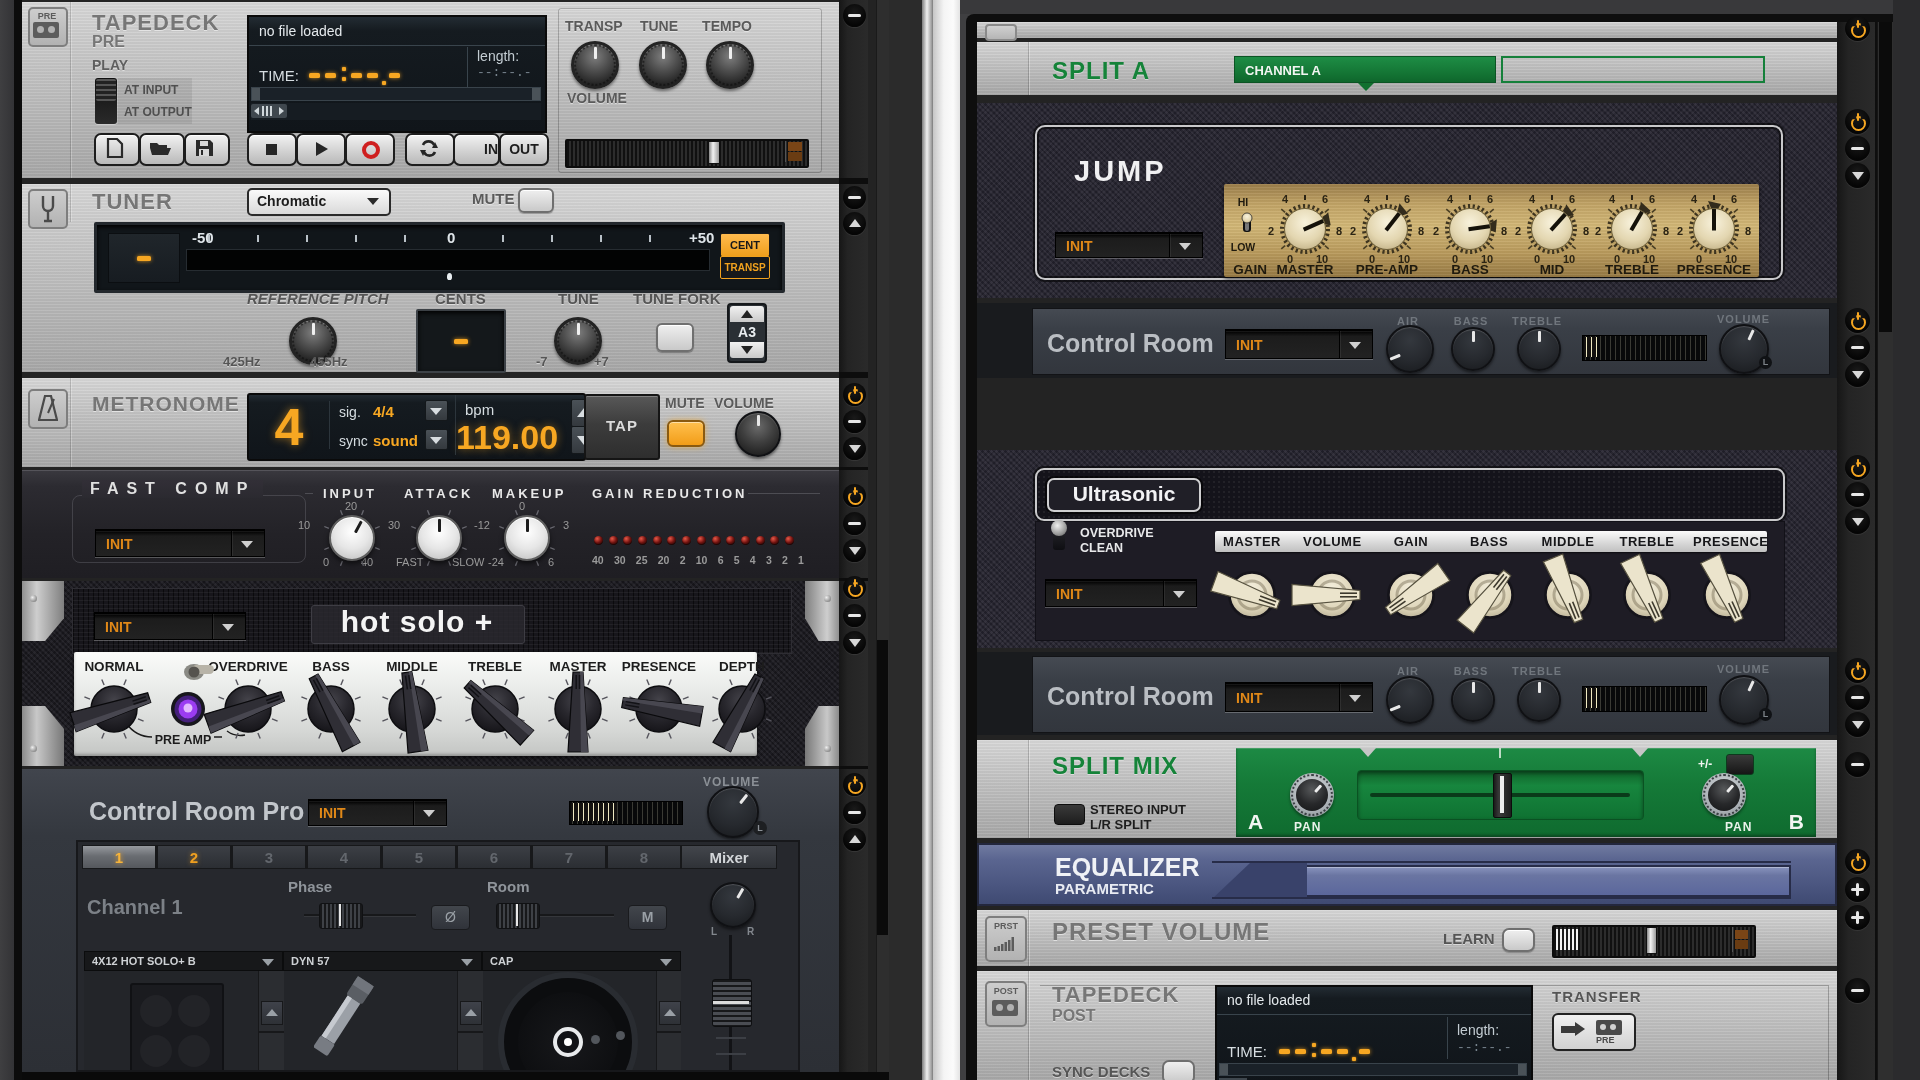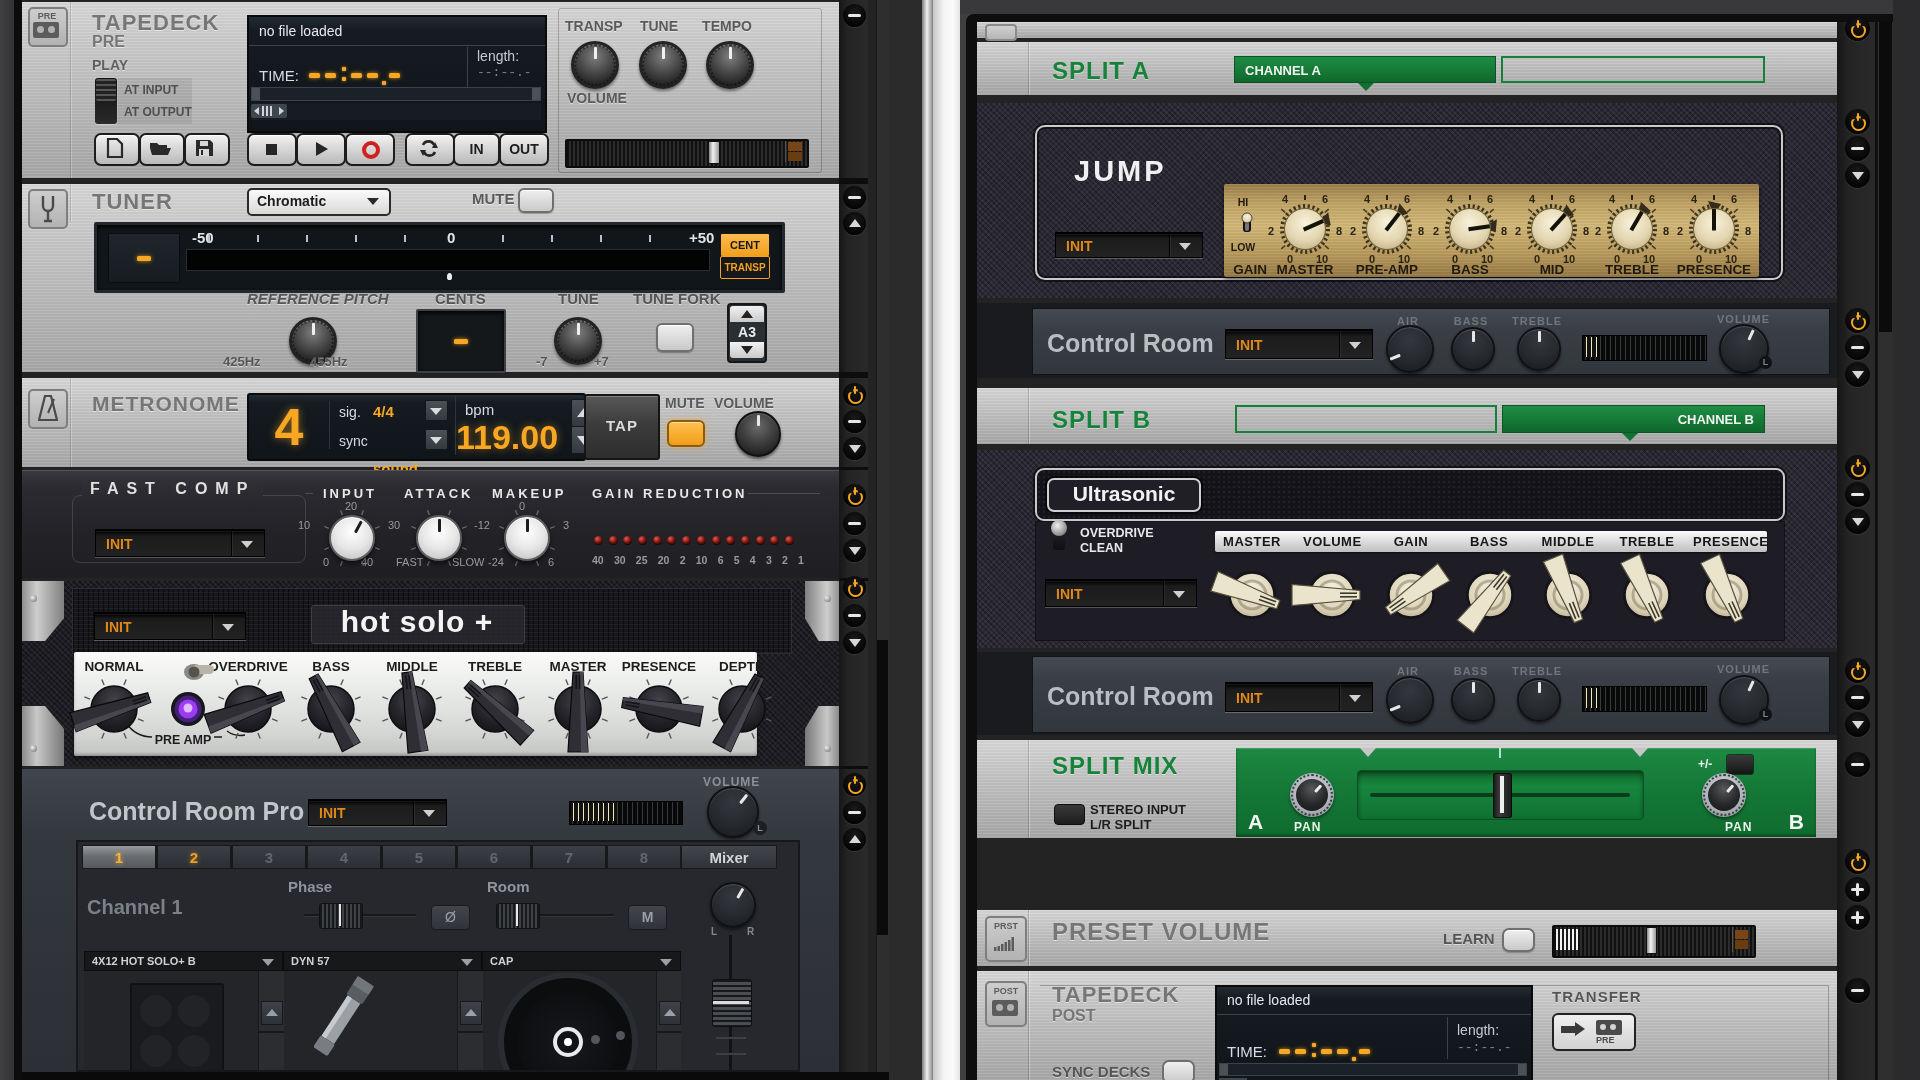--- a/index.html
+++ b/index.html
@@ -153,21 +153,21 @@
         <div class="abs" style="left:15px;top:6px;width:10px;height:10px;border:4px solid #cf1f1f;border-radius:50%;"></div>
       </div>
     <div class="abs btn3d" style="left:383px;top:131px;width:46px;height:29px;">
       <svg class="abs" style="left:11px;top:4px;" width="22" height="20">
           <path d="M5 6 a6 6 0 0 1 11 0 M17 13 a6 6 0 0 1 -11 0" fill="none" stroke="#262626" stroke-width="2.6"></path>
           <path d="M13 6 l6 0 l-3 -6 z" fill="#262626" transform="translate(1,3)"></path>
           <path d="M3 14 l6 0 l-3 6 z" fill="#262626" transform="translate(-1,-3)"></path>
         </svg>
     </div>
     <div class="abs btn3d" style="left:431px;top:131px;width:43px;height:29px;">
-        <div class="abs" style="left:0;top:6px;width:100%;text-align:center;font-size:14px;font-weight:bold;color:#1e1e1e;">IN</div>
+        <div class="abs" style="left:0;top:6px;width:100%;text-align:right;font-size:14px;font-weight:bold;color:#1e1e1e;">IN</div>
       </div>
     <div class="abs btn3d" style="left:477px;top:131px;width:46px;height:29px;">
         <div class="abs" style="left:0;top:6px;width:100%;text-align:center;font-size:14px;font-weight:bold;color:#1e1e1e;">OUT</div>
       </div>
 
     <div class="abs" style="left:536px;top:6px;width:262px;height:163px;border:1px solid rgba(0,0,0,.22);border-radius:3px;box-shadow:inset 0 1px 0 rgba(255,255,255,.3);"></div>
     <div class="abs ttl" style="left:543px;top:16px;width:53px;text-align:center;font-size:14px;color:#5a5a5a;">TRANSP</div>
     <div class="abs ttl" style="left:615px;top:16px;width:44px;text-align:center;font-size:14px;color:#5a5a5a;">TUNE</div>
     <div class="abs ttl" style="left:679px;top:16px;width:52px;text-align:center;font-size:14px;color:#5a5a5a;">TEMPO</div>
     <div class="dknob" style="left:549px;top:39px;">
@@ -265,21 +265,21 @@
 
     <div class="abs disp" style="left:225px;top:15px;width:335px;height:64px;border-radius:3px;">
       <div class="abs" style="left:10px;top:2px;width:60px;height:56px;color:#f7a722;font-size:52px;font-weight:bold;text-align:center;text-shadow:0 0 8px rgba(247,167,34,.55);">4</div>
       <div class="abs" style="left:80px;top:6px;width:1px;height:48px;background:#2c353c;"></div>
       <div class="abs" style="left:90px;top:9px;font-size:14px;color:#d5dce0;">sig.</div>
       <div class="abs" style="left:124px;top:8px;font-size:15px;font-weight:bold;color:#f7a722;">4/4</div>
       <div class="abs" style="left:176px;top:5px;width:21px;height:19px;background:linear-gradient(180deg,#4a5157,#34393e);border:1px solid #14181b;border-radius:2px;">
           <div class="abs" style="left:4px;top:7px;width:0;height:0;border-left:6px solid transparent;border-right:6px solid transparent;border-top:7px solid #d8dde0;"></div>
         </div>
       <div class="abs" style="left:90px;top:38px;font-size:14px;color:#d5dce0;">sync</div>
-      <div class="abs" style="left:124px;top:37px;font-size:15px;font-weight:bold;color:#f7a722;margin-top:28px;">sound</div>
+      <div class="abs" style="left:124px;top:37px;font-size:15px;font-weight:bold;color:#f7a722;">sound</div>
       <div class="abs" style="left:176px;top:34px;width:21px;height:19px;background:linear-gradient(180deg,#4a5157,#34393e);border:1px solid #14181b;border-radius:2px;">
           <div class="abs" style="left:4px;top:7px;width:0;height:0;border-left:6px solid transparent;border-right:6px solid transparent;border-top:7px solid #d8dde0;"></div>
         </div>
       <div class="abs" style="left:206px;top:0px;width:1px;height:60px;background:#2c353c;"></div>
       <div class="abs" style="left:216px;top:6px;font-size:15px;color:#d5dce0;">bpm</div>
       <div class="abs" style="left:207px;top:23px;width:116px;height:36px;color:#f7a722;font-size:34px;font-weight:bold;text-shadow:0 0 8px rgba(247,167,34,.5);">119.00</div>
       <div class="abs" style="left:322px;top:4px;width:23px;height:26px;background:linear-gradient(180deg,#4a5157,#34393e);border:1px solid #14181b;border-radius:2px;">
           <div class="abs" style="left:4.5px;top:8px;width:0;height:0;border-left:7px solid transparent;border-right:7px solid transparent;border-bottom:9px solid #d8dde0;"></div>
         </div>
       <div class="abs" style="left:322px;top:31px;width:23px;height:26px;background:linear-gradient(180deg,#4a5157,#34393e);border:1px solid #14181b;border-radius:2px;">
@@ -937,29 +937,20 @@
       </div>
     <div class="abs meter" style="left:605px;top:32px;width:123px;height:24px;">
         <div class="abs meterlit" style="left:1px;top:1px;width:13px;height:20px;"></div>
       </div>
     <div class="abs b" style="left:740px;top:10px;width:52px;text-align:center;font-size:11px;color:#70767d;letter-spacing:1px;">VOLUME</div>
     <div class="cknob" style="left:742px;top:21px;width:46px;height:46px;">
         <i style="transform:rotate(25deg);transform-origin:50% 21px;"></i>
       </div>
     <div class="abs" style="left:782px;top:53px;width:13px;height:13px;border-radius:50%;background:#101215;color:#7b8187;font-size:9px;font-weight:bold;text-align:center;line-height:13px;">L</div>
   </div>
-  <div id="m-splitB" class="abs metal" style="left:977px;top:388px;width:860px;height:56px;">
-    <div class="abs" style="left:51px;top:0;width:1px;height:56px;background:rgba(0,0,0,.18);box-shadow:1px 0 0 rgba(255,255,255,.3);"></div>
-    <div class="abs grn" style="left:75px;top:18px;font-size:24px;letter-spacing:1px;">SPLIT B</div>
-    <div class="abs" style="left:258px;top:17px;width:262px;height:28px;border:2px solid #15803a;box-sizing:border-box;"></div>
-    <div class="abs" style="left:525px;top:17px;width:263px;height:28px;background:linear-gradient(180deg,#1e8d45,#137333 70%,#0f662c);border:1px solid #0b5424;box-sizing:border-box;">
-      <div class="abs b" style="right:10px;top:6px;font-size:13px;color:#f2f5f2;">CHANNEL B</div>
-    </div>
-    <div class="abs" style="left:645px;top:45px;width:0;height:0;border-left:8px solid transparent;border-right:8px solid transparent;border-top:8px solid #10702f;"></div>
-  </div>
   <div id="m-ultra" class="abs tolex2" style="left:977px;top:450px;width:860px;height:198px;">
     <div class="abs" style="left:58px;top:18px;width:746px;height:49px;border:2px solid #c9c9cb;border-radius:9px;box-shadow:0 0 0 2px rgba(0,0,0,.55);background:
       radial-gradient(circle at 2px 2px, rgba(255,255,255,.06) 1px, transparent 1.5px) 0 0/5px 5px,
       #14131a;"></div>
     <div class="abs" style="left:70px;top:28px;width:150px;height:30px;border:2px solid #d0d0d2;border-radius:7px;background:#201f27;box-shadow:0 0 0 2px rgba(0,0,0,.6);">
       <div class="abs b" style="left:0;top:2px;width:100%;text-align:center;font-size:21px;color:#f2f2f4;">Ultrasonic</div>
     </div>
     <div class="abs" style="left:58px;top:71px;width:748px;height:118px;background:#1e1c25;border:1px solid #121118;"></div>
 
     <div class="abs" style="left:76px;top:74px;width:12px;height:26px;background:linear-gradient(180deg,#2a2a30,#0e0e12);border-radius:3px;"></div>
@@ -1099,20 +1090,28 @@
           <i></i>
         </div>
 
       <div class="abs" style="left:121px;top:22px;width:285px;height:48px;background:linear-gradient(180deg,#0f6129 0,#17863e 30%,#0f7232 100%);border:1px solid #0a5222;border-radius:4px;box-shadow:inset 0 2px 4px rgba(0,0,0,.45);">
         <div class="abs" style="left:12px;top:22px;width:260px;height:4px;background:#0a3b1a;border-radius:2px;"></div>
         <div class="abs" style="left:135px;top:2px;width:17px;height:43px;background:linear-gradient(90deg,#1a1a1a,#3a3a3a 30%,#1d1d1d);border:1px solid #0c0c0c;border-radius:2px;">
           <div class="abs" style="left:6px;top:2px;width:4px;height:37px;background:#ededed;"></div>
         </div>
       </div>
     </div>
+  </div>
+  <div id="m-eq" class="abs" style="left:977px;top:843px;width:860px;height:63px;background:linear-gradient(180deg,#707aa0 0,#5a6590 25%,#4a557f 70%,#3f4a72 100%);border:2px solid #23273d;box-sizing:border-box;">
+    <div class="abs b" style="left:76px;top:8px;font-size:25px;color:#f0f2f6;">EQUALIZER</div>
+    <div class="abs b" style="left:76px;top:35px;font-size:15px;color:#e8ebf2;">PARAMETRIC</div>
+    <div class="abs" style="left:233px;top:18px;width:95px;height:36px;background:#39426a;clip-path:polygon(40% 0,100% 0,100% 100%,0 100%);"></div>
+    <div class="abs" style="left:328px;top:20px;width:484px;height:32px;background:linear-gradient(180deg,#8893bd 0,#6a75a2 30%,#5b679c 100%);border:2px solid #272c48;border-left:none;box-sizing:border-box;box-shadow:inset 0 1px 0 rgba(255,255,255,.35);"></div>
+    <div class="abs" style="left:233px;top:16px;width:579px;height:2px;background:#272c48;"></div>
+    <div class="abs" style="left:233px;top:52px;width:579px;height:2px;background:#272c48;"></div>
   </div>
   <div id="m-pvol" class="abs metal" style="left:977px;top:910px;width:860px;height:56px;">
     <div class="abs" style="left:51px;top:0;width:1px;height:56px;background:rgba(0,0,0,.18);box-shadow:1px 0 0 rgba(255,255,255,.3);"></div>
     <div class="abs" style="left:8px;top:6px;width:38px;height:42px;border:2px solid #7e7e7e;border-radius:5px;background:linear-gradient(180deg,#cdcdcd,#b2b2b2);">
       <div class="abs" style="left:0;top:3px;width:100%;text-align:center;color:#5c5c5c;font-size:9px;font-weight:bold;">PRST</div>
       <svg class="abs" style="left:7px;top:17px;" width="24" height="16">
           <g fill="#5c5c5c">
             <rect x="0" y="12" width="2.5" height="4"></rect>
             <rect x="3.5" y="11" width="2.5" height="5"></rect>
             <rect x="7" y="9" width="2.5" height="7"></rect>

